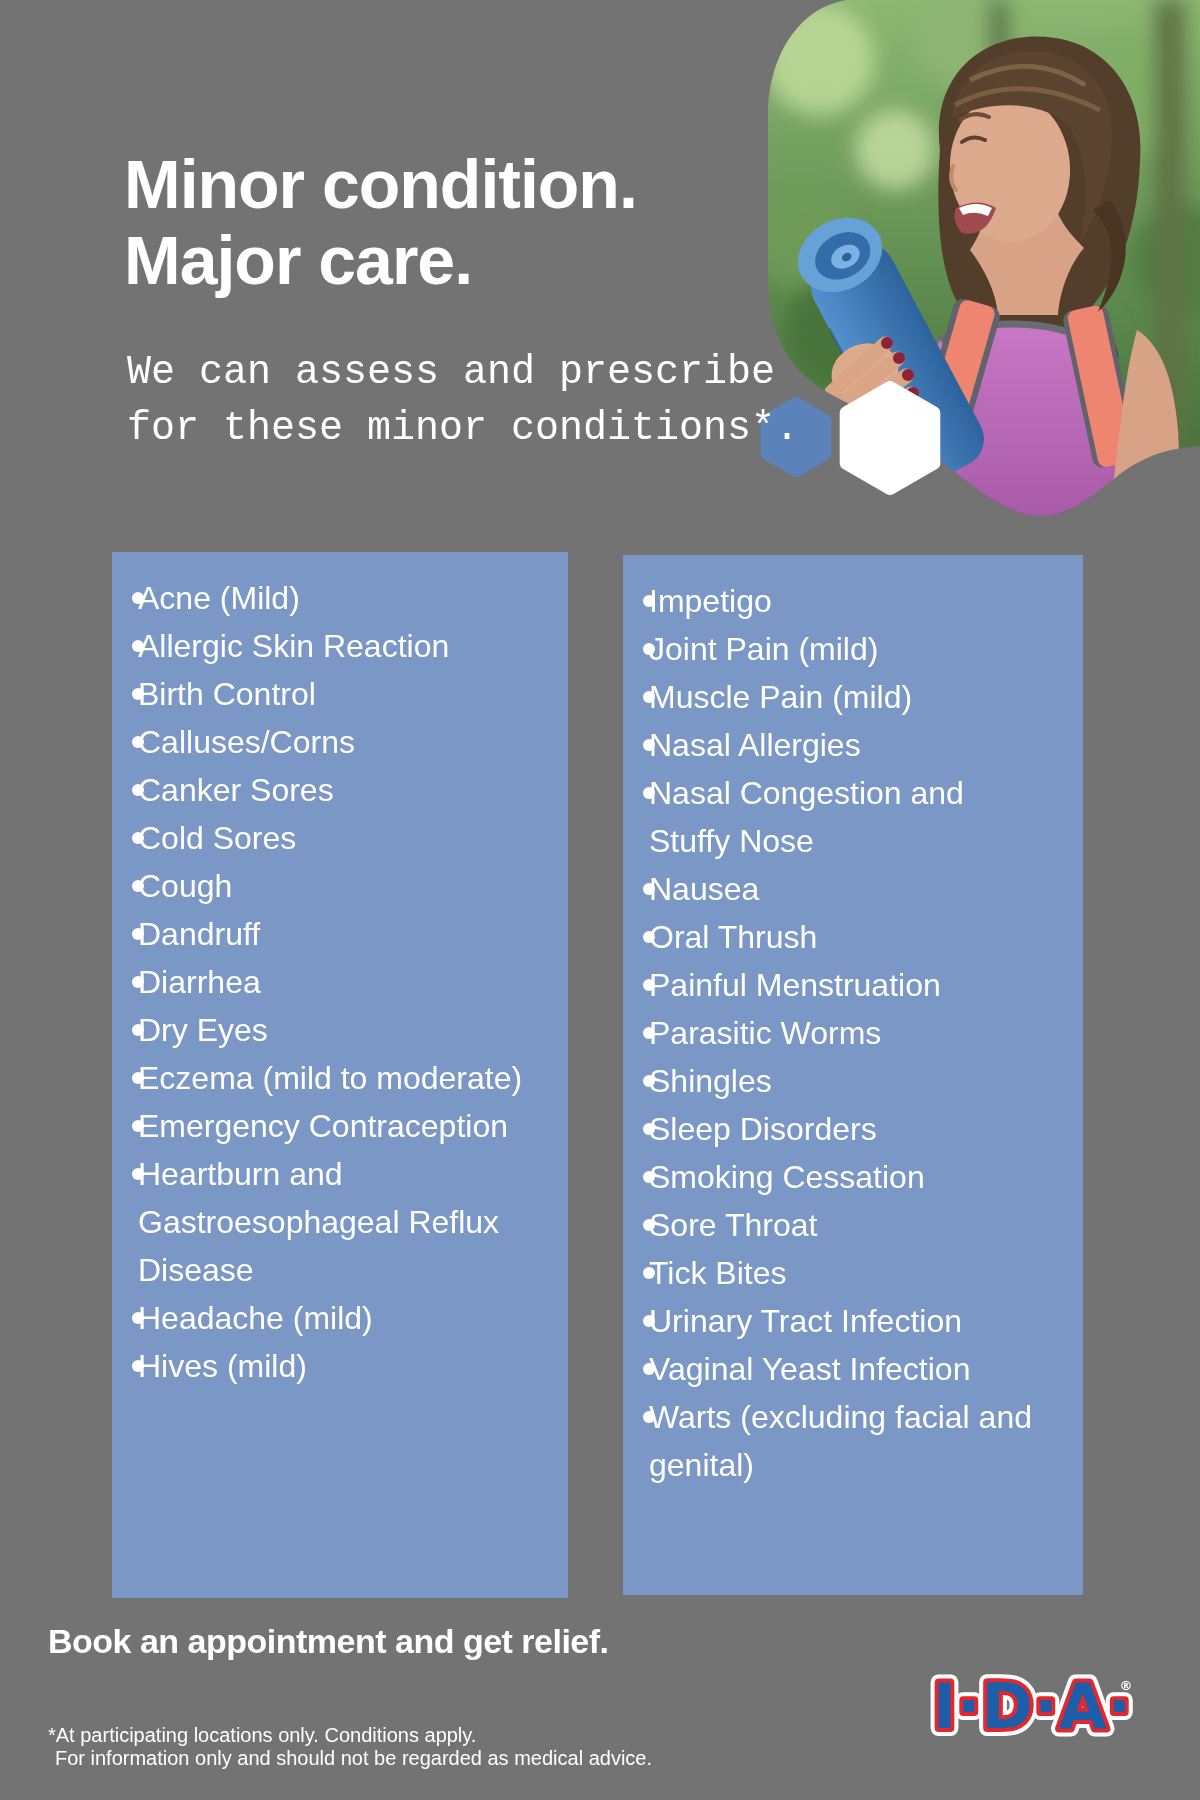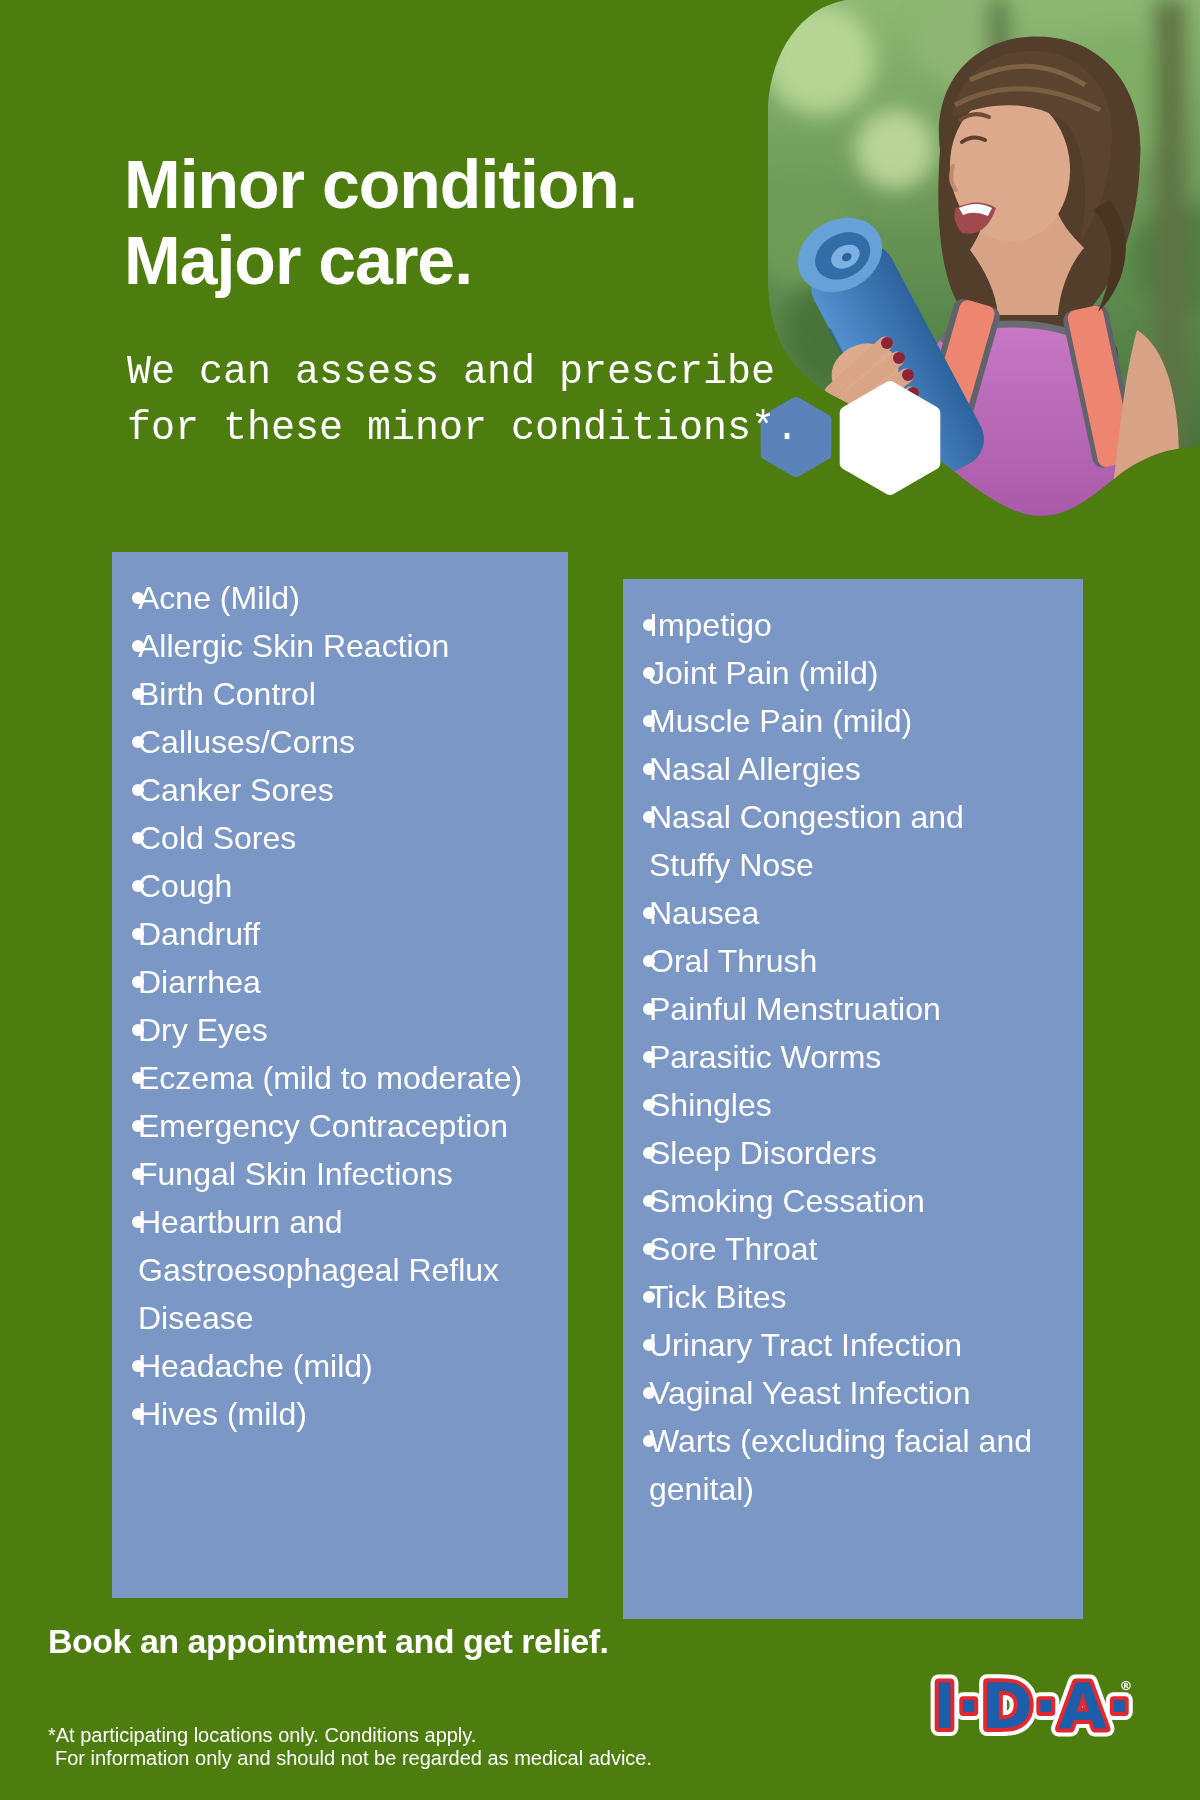--- a/index.html
+++ b/index.html
@@ -1,31 +1,31 @@
 <!DOCTYPE html>
 <html><head>
 <meta charset="utf-8">
 <style>
   html,body { margin:0; padding:0; background:#222; }
   .poster {
     position:relative; width:1200px; height:1800px; margin:0 auto;
-    background:#4d7c0f; overflow:hidden;
+    background:#737373; overflow:hidden;
     font-family:"Liberation Sans", sans-serif;
   }
   .title {
     position:absolute; left:124px; top:146px; color:#ffffff;
     font-size:68px; line-height:76px; font-weight:700; letter-spacing:-1px;
   }
   .subtitle {
     position:absolute; left:127px; top:345px; color:#ffffff;
     font-size:40px; line-height:56px; font-weight:400;font-family:Liberation Mono, monospace;
   }
   .panel { position:absolute; background:#7b97c5; }
   .panel-left  { left:112px; top:552px; width:456px; height:1046px; }
-  .panel-right { left:623px; top:555px; width:460px; height:1040px;margin-top:24px; }
+  .panel-right { left:623px; top:555px; width:460px; height:1040px; }
   .panel ul { margin:0; padding:22px 30px 0 0; list-style:none; }
   .panel li {
     position:relative; padding-left:26px; color:#ffffff;
     font-size:32px; line-height:48px; font-weight:400;
   }
   .panel li::before {
     content:""; position:absolute; left:20px; top:18px;
     width:12px; height:12px; border-radius:50%; background:#ffffff;
   }
   .cta {
@@ -183,21 +183,20 @@
         <li>Birth Control</li>
         <li>Calluses/Corns</li>
         <li>Canker Sores</li>
         <li>Cold Sores</li>
         <li>Cough</li>
         <li>Dandruff</li>
         <li>Diarrhea</li>
         <li>Dry Eyes</li>
         <li>Eczema (mild to moderate)</li>
         <li>Emergency Contraception</li>
-        <li>Fungal Skin Infections</li>
         <li>Heartburn and Gastroesophageal Reflux Disease</li>
         <li>Headache (mild)</li>
         <li>Hives (mild)</li>
       </ul>
   </div>
   <div class="panel panel-right">
     <ul>
         <li>Impetigo</li>
         <li>Joint Pain (mild)</li>
         <li>Muscle Pain (mild)</li>

